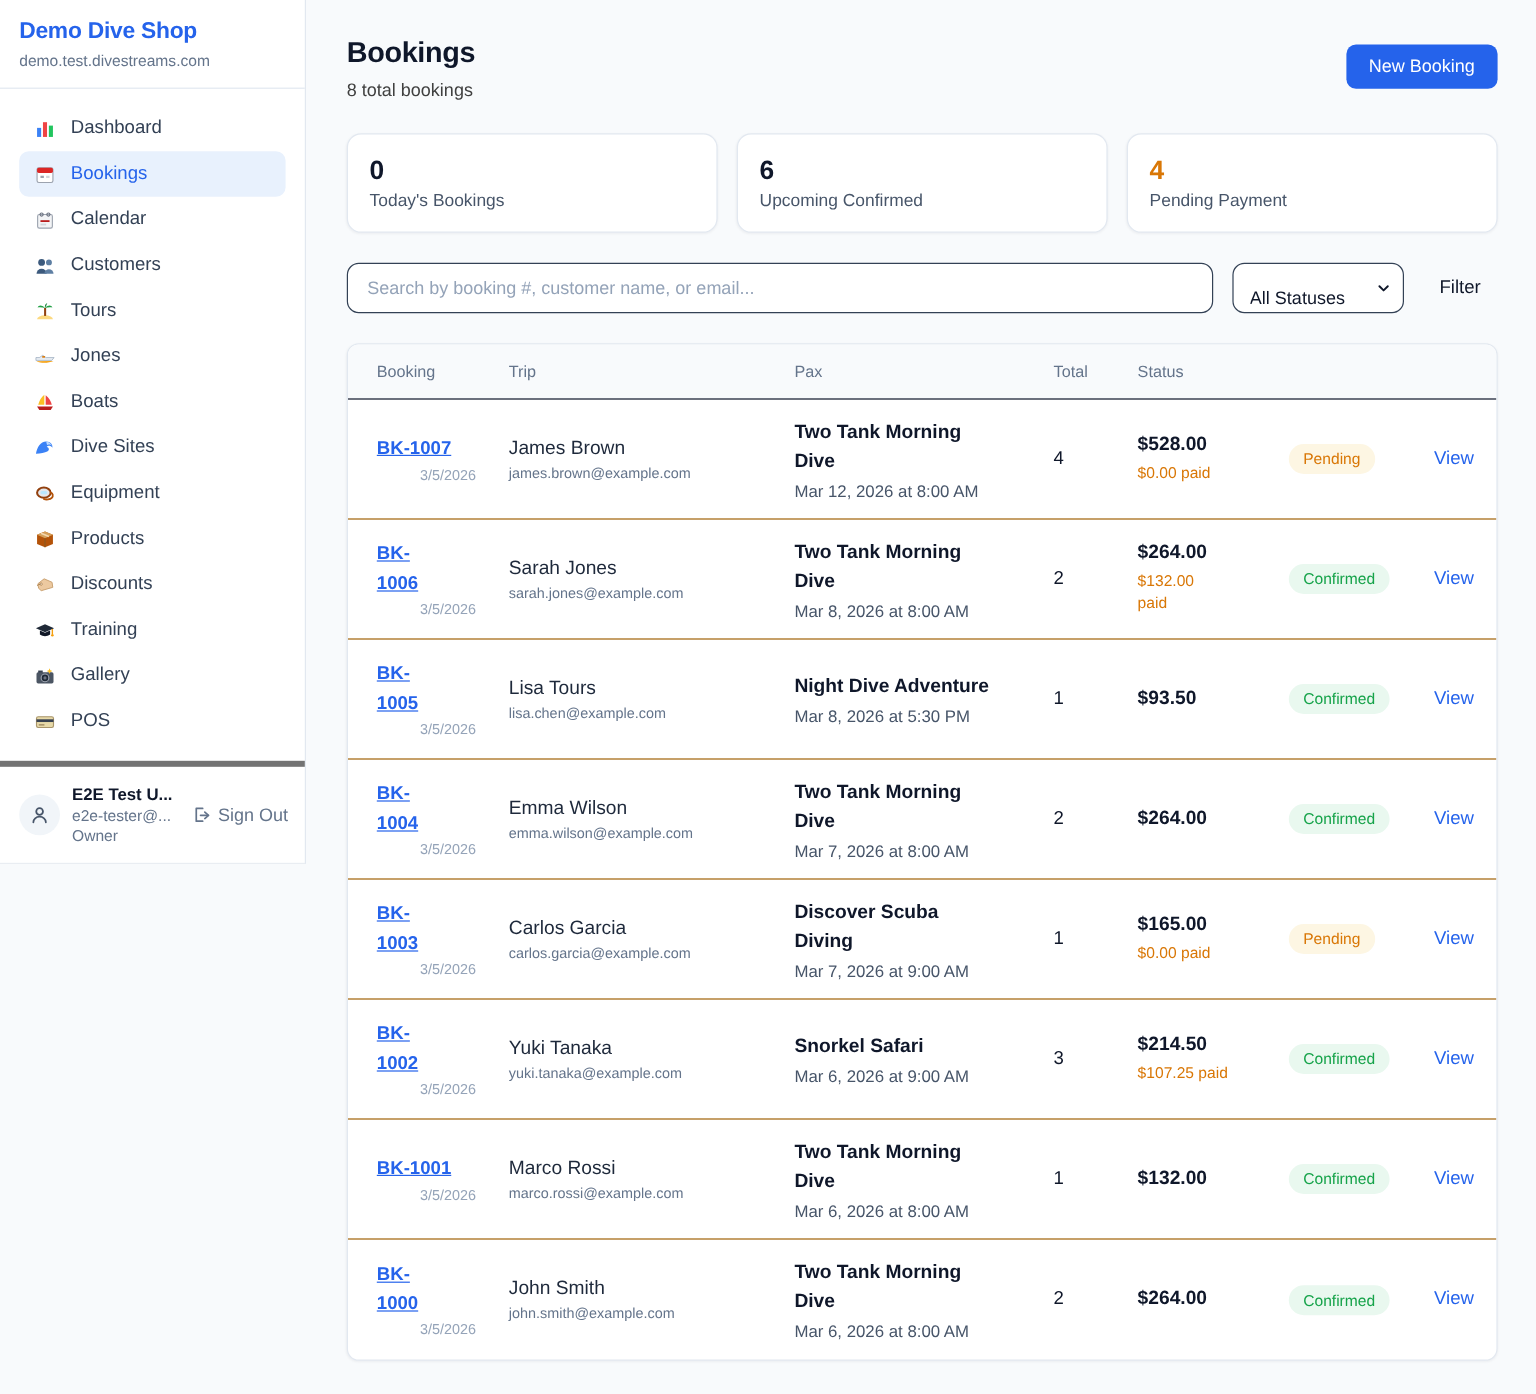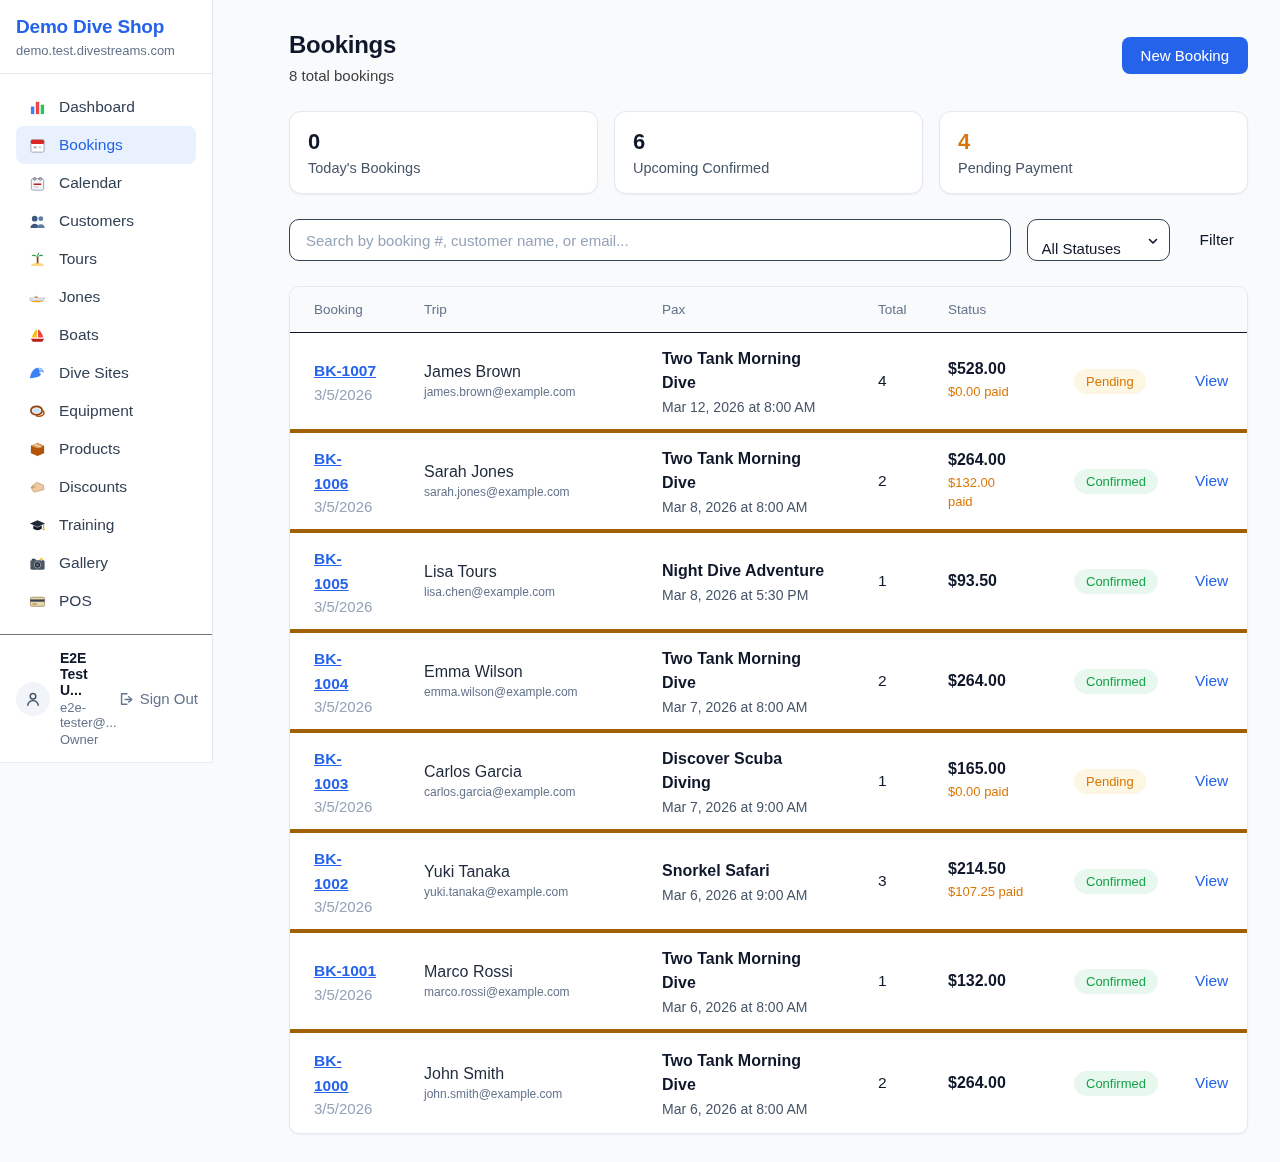--- a/index.html
+++ b/index.html
@@ -5,38 +5,38 @@
   * { margin:0; padding:0; box-sizing:border-box; }
   html,body { width:1280px; height:1162px; overflow:hidden; }
   body {
     font-family:"Liberation Sans", sans-serif;
     background:#f8fafc;
     color:#0f172a;
     position:relative;
   }
   
   .sidebar {
-    position:absolute; left:0; top:0; width:213px;
+    position:absolute; left:0; top:0; width:255px;
     background:#ffffff;
     border-right:1px solid #e2e8f0;
     border-bottom:1px solid #e9edf2;
   }
   .brand { padding:16px 16px 15px; border-bottom:1px solid #e2e8f0; }
   .brand-name { font-size:19px; font-weight:700; color:#2563eb; letter-spacing:-.2px; }
   .brand-domain { font-size:13px; color:#64748b; margin-top:5px; }
   .nav { padding:14px 16px 10px; }
   .nav-item {
     display:flex; align-items:center; gap:13px;
     padding:10px 12px; border-radius:8px;
     color:#334155; font-size:15.5px; cursor:pointer;
   }
   .nav-item.active { background:#e8f1fd; color:#2563eb; font-weight:500; }
   .nav-icon { width:18px; height:18px; display:inline-flex; align-items:center; justify-content:center; flex:none; }
   .user-row {
-    border-top:1px solid #737373; margin-top:4px;
+    border-top:5px solid #737373; margin-top:4px;
     padding:15px 14px 15px 16px;
     display:flex; align-items:center; gap:10px;
   }
   .avatar { width:34px; height:34px; border-radius:50%; background:#f1f5f9;
     display:flex; align-items:center; justify-content:center; flex:none; }
   .user-info { min-width:0; }
   .user-name { font-size:14px; font-weight:700; color:#0f172a; }
   .user-email { font-size:13px; color:#64748b; margin-top:2px; }
   .user-role { font-size:13px; color:#64748b; margin-top:2px; }
   .signout { margin-left:auto; display:flex; align-items:center; gap:6px;
@@ -80,25 +80,25 @@
     margin-top:25px; background:#ffffff; border:1px solid #e2e8f0;
     border-radius:10px; overflow:hidden; box-shadow:0 1px 2px rgba(15,23,42,.05);
   }
   .tgrid {
     display:grid;
     grid-template-columns:110px 238px 216px 70px 126px 121px 1fr;
     padding:0 24px; align-items:center;
   }
   .thead { background:#f8fafc; border-bottom:1px solid #0f172a; }
   .th { font-size:13.5px; color:#64748b; font-weight:500; padding:15px 0; }
-  .trow { border-bottom:4px solid #a16207; min-height:100px; }
+  .trow { border-bottom:1px solid #a16207; min-height:100px; }
   .trow:last-child { border-bottom:none; }
   .cell { padding:14px 8px 14px 0; }
   .bk-id { color:#2563eb; font-weight:600; font-size:15.5px; white-space:pre-line; line-height:1.55; }
-  .bk-date { color:#94a3b8; font-size:15px; margin-top:2px; }
+  .bk-date { color:#94a3b8; font-size:12px; margin-top:2px;margin-left:36px; }
   .cust-name { color:#1e293b; font-size:16px; }
   .cust-email { color:#64748b; font-size:12px; margin-top:4px; }
   .trip-name { color:#0f172a; font-size:16px; font-weight:600; white-space:pre-line; line-height:1.5; }
   .trip-time { color:#475569; font-size:14px; margin-top:4px; }
   .pax { font-size:15.5px; color:#0f172a; }
   .total { font-size:16px; font-weight:700; color:#0f172a; }
   .paid { font-size:13px; color:#d97706; margin-top:5px; white-space:pre-line; line-height:1.45; }
   .badge {
     display:inline-block; padding:5px 12px; border-radius:999px; font-size:13px;
   }

